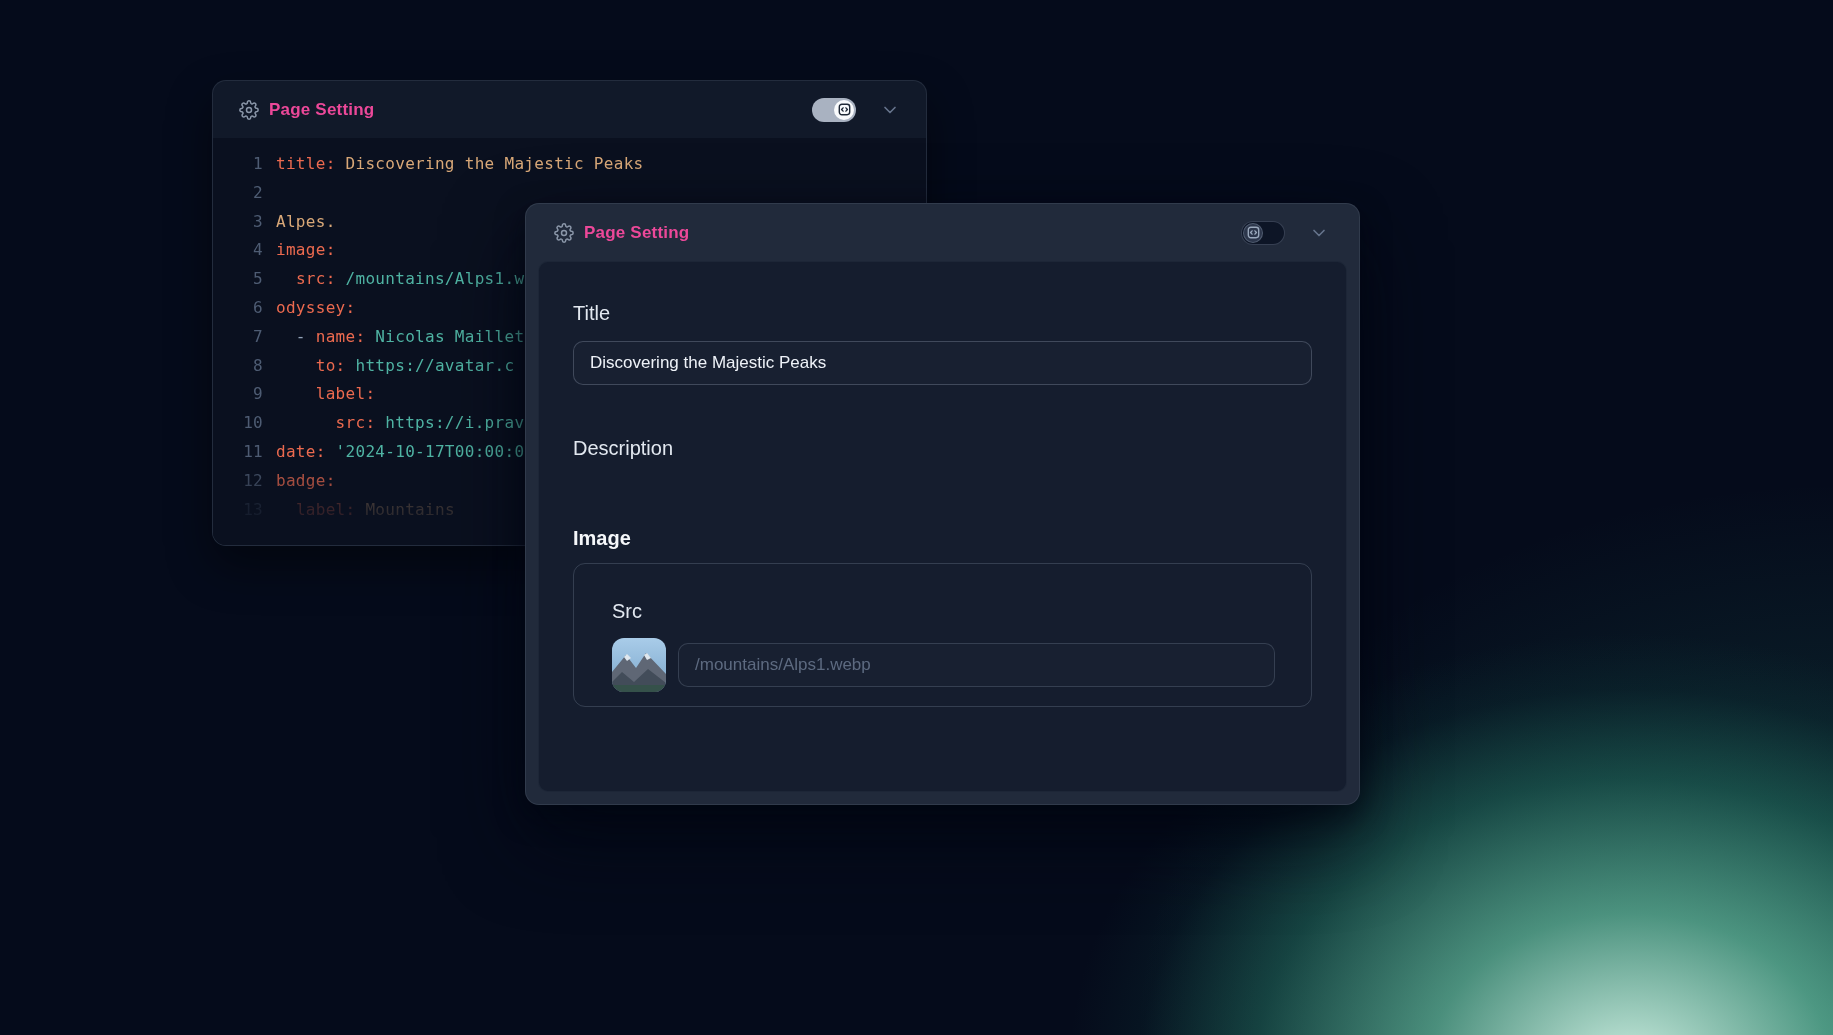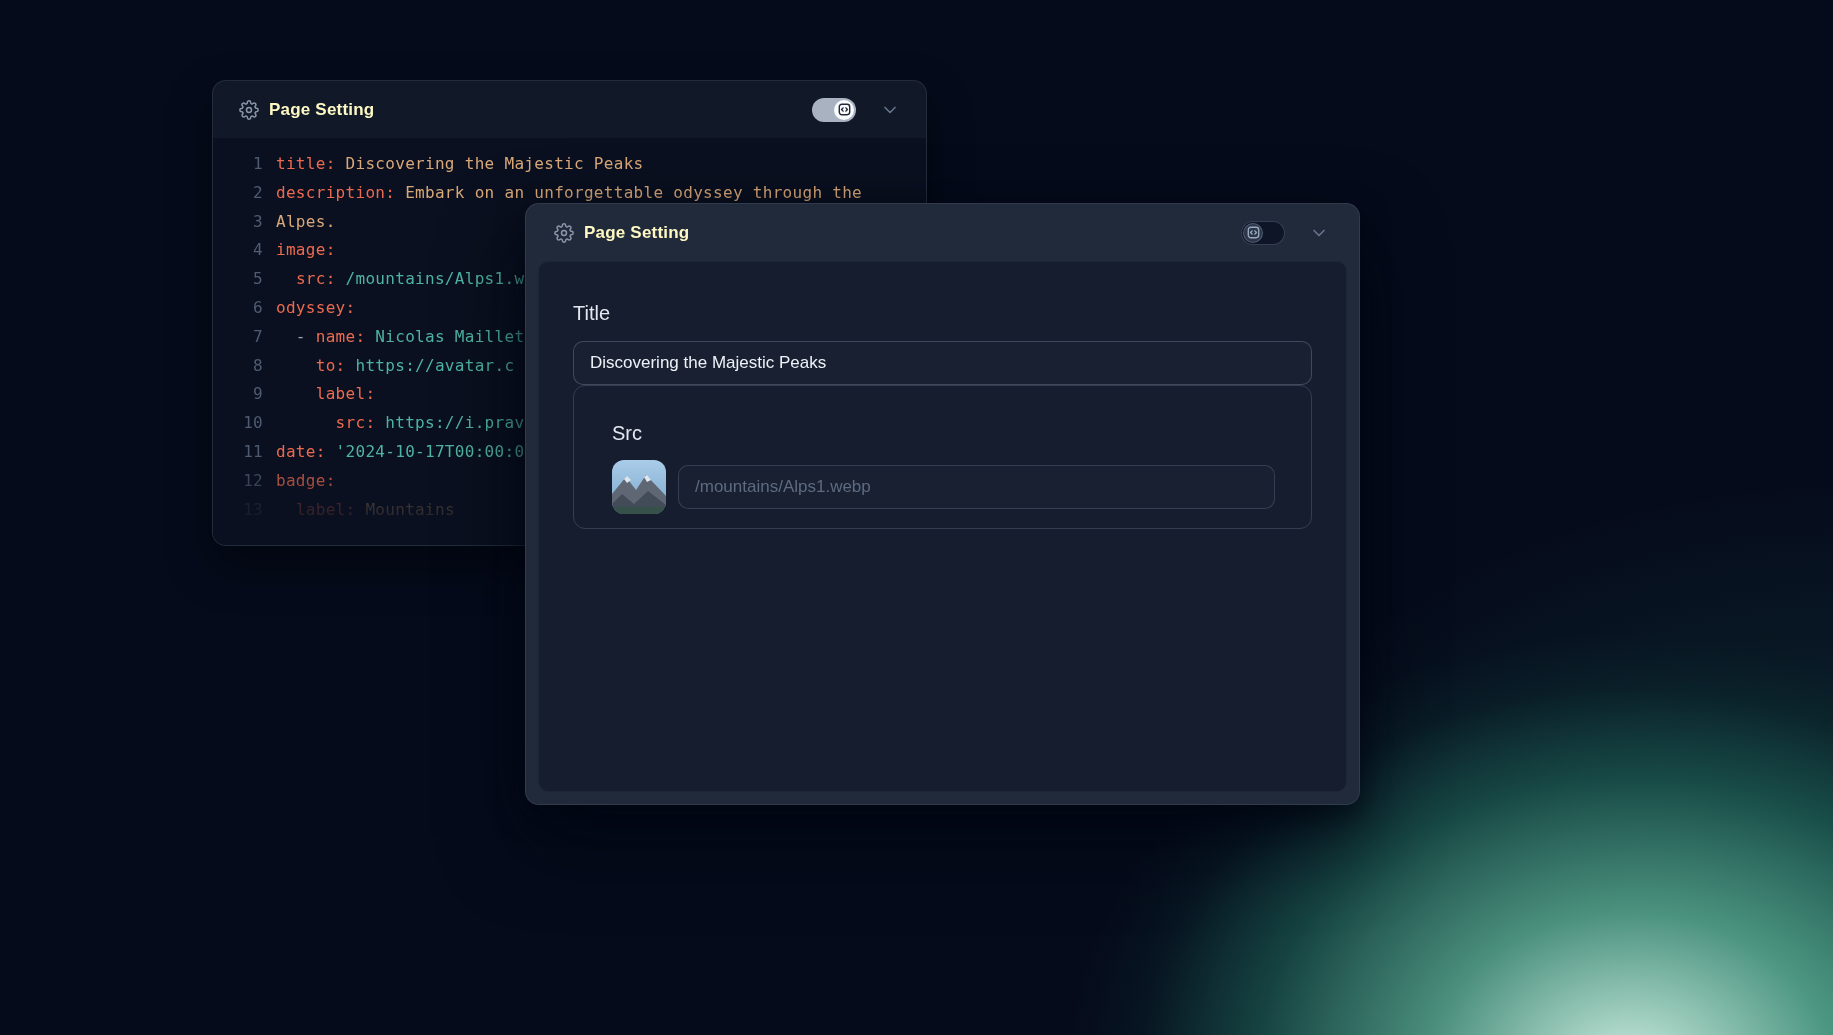--- a/index.html
+++ b/index.html
@@ -18,21 +18,21 @@
 
   .panel{position:absolute;border-radius:14px;border:1px solid rgba(148,163,184,0.14);overflow:hidden}
   .panel.back{left:212px;top:80px;width:715px;height:466px;z-index:1;
     background:var(--panel-bg,#111929);box-shadow:0 20px 45px rgba(0,0,0,0.45)}
   .panel.front{left:525px;top:203px;width:835px;height:602px;z-index:2;
     background:var(--panel-front-bg,#212a3b);
     box-shadow:0 35px 80px rgba(2,6,16,0.72),0 10px 28px rgba(2,6,16,0.6)}
 
   .panel-header{height:57px;display:flex;align-items:center;gap:10px;padding:0 26px}
   .panel.front .panel-header{padding:0 30px 0 28px}
-  .panel-title{font-size:17px;font-weight:600;color:#fef9c3;letter-spacing:0.2px}
+  .panel-title{font-size:17px;font-weight:600;color:#ec4899;letter-spacing:0.2px}
   .spacer{flex:1}
   .icon{display:inline-flex;align-items:center;justify-content:center}
   .icon svg{display:block}
   .gear-icon{color:#8b97a9;width:20px;height:20px}
   .chevron{color:#66748c;width:20px;height:20px;cursor:pointer}
 
   .toggle{position:relative;width:44px;height:24px;border-radius:12px;border:none;cursor:pointer;flex:none;margin-right:14px}
   .toggle.on{background:#a9b2c1}
   .toggle.off{background:#0d1526;border:1px solid rgba(148,163,184,0.30)}
   .knob{position:absolute;top:2px;width:20px;height:20px;border-radius:50%;
@@ -104,21 +104,21 @@
       </button>
       <span class="icon chevron">
         <svg width="20" height="20" viewBox="0 0 24 24" fill="none" stroke="currentColor" stroke-width="2" stroke-linecap="round" stroke-linejoin="round">
             <polyline points="6 9 12 15 18 9"></polyline>
           </svg>
       </span>
     </header>
     <div class="code-area">
       <div class="code-lines">
           <div class="code-line"><span class="ln">1</span><span class="code"><span class="tok-key">title:</span><span class="tok-scalar"> Discovering the Majestic Peaks</span></span></div>
-          <div class="code-line"><span class="ln">2</span><span class="code"><span class="tok-key">description:</span><span class="tok-scalar"> Embark on an unforgettable odyssey through the</span></span></div>
+          <div class="code-line"><span class="ln">2</span></div>
           <div class="code-line"><span class="ln">3</span><span class="code"><span class="tok-scalar">Alpes.</span></span></div>
           <div class="code-line"><span class="ln">4</span><span class="code"><span class="tok-key">image:</span></span></div>
           <div class="code-line"><span class="ln">5</span><span class="code"><span class="tok-plain">  </span><span class="tok-key">src:</span><span class="tok-string"> /mountains/Alps1.webp</span></span></div>
           <div class="code-line"><span class="ln">6</span><span class="code"><span class="tok-key">odyssey:</span></span></div>
           <div class="code-line"><span class="ln">7</span><span class="code"><span class="tok-punct">  - </span><span class="tok-key">name:</span><span class="tok-string"> Nicolas Maillet</span></span></div>
           <div class="code-line"><span class="ln">8</span><span class="code"><span class="tok-plain">    </span><span class="tok-key">to:</span><span class="tok-string"> https://avatar.c</span></span></div>
           <div class="code-line"><span class="ln">9</span><span class="code"><span class="tok-plain">    </span><span class="tok-key">label:</span></span></div>
           <div class="code-line"><span class="ln">10</span><span class="code"><span class="tok-plain">      </span><span class="tok-key">src:</span><span class="tok-string"> https://i.prav</span></span></div>
           <div class="code-line"><span class="ln">11</span><span class="code"><span class="tok-key">date:</span><span class="tok-string"> '2024-10-17T00:00:0</span></span></div>
           <div class="code-line"><span class="ln">12</span><span class="code"><span class="tok-key">badge:</span></span></div>
@@ -153,21 +153,23 @@
             <polyline points="6 9 12 15 18 9"></polyline>
           </svg>
       </span>
     </header>
 
     <div class="form-inner">
       <div class="form-body">
         <div class="field-label">Title</div>
         <input class="text-input" value="Discovering the Majestic Peaks" style="">
 
+        <div class="field-label gap-top">Description</div>
 
+        <h3 class="section-heading">Image</h3>
         <div class="image-box">
           <div class="field-label">Src</div>
           <div class="src-row">
             <span class="thumb">
               <svg viewBox="0 0 54 54">
                 <defs>
                   <linearGradient id="sky" x1="0" y1="0" x2="0" y2="1">
                     <stop offset="0" stop-color="#a9cce9"></stop>
                       <stop offset="1" stop-color="#7aa6ca"></stop>
                   </linearGradient>

